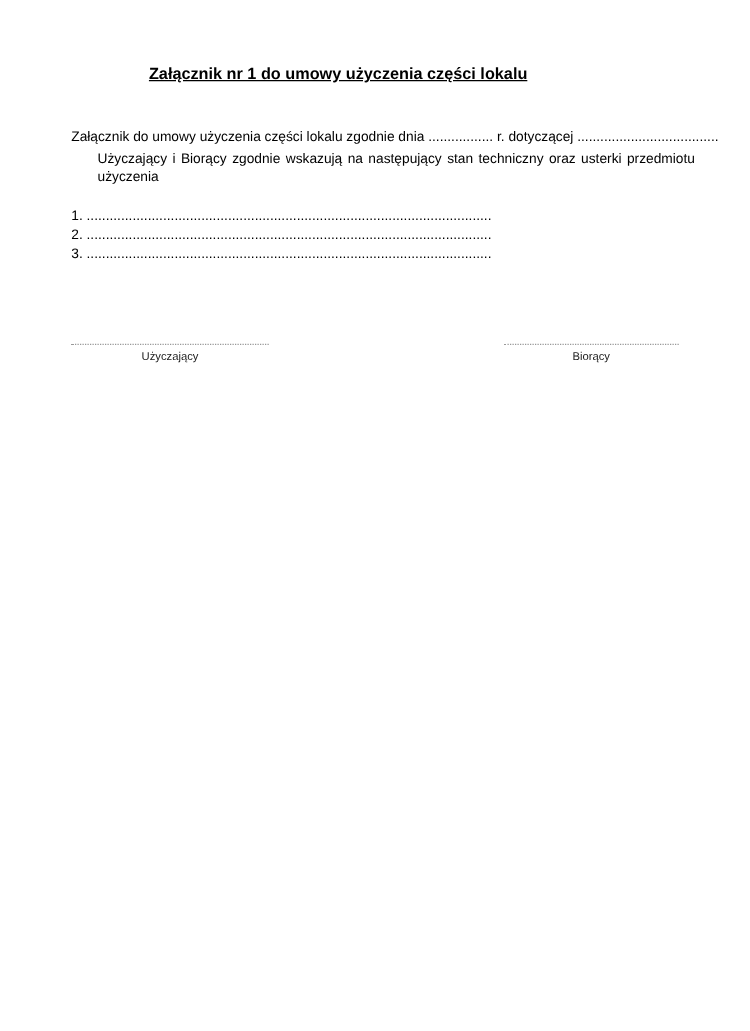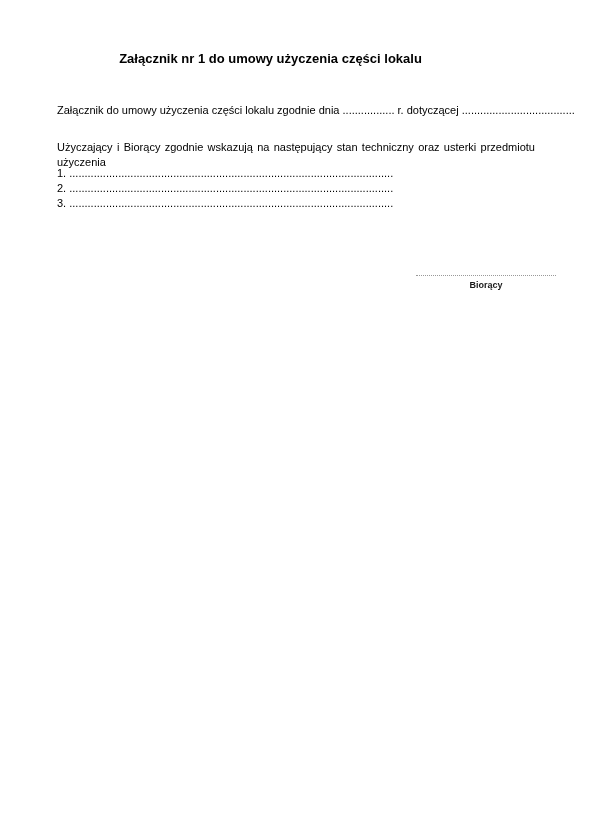--- a/index.html
+++ b/index.html
@@ -18,35 +18,37 @@
   }
   .title {
     position: absolute;
     top: 51px;
     left: 0;
     width: 541px;
     margin: 0;
     text-align: center;
     font-size: 13px;
     font-weight: 700;
+    text-decoration: underline;
   }
   .para {
     position: absolute;
     left: 57px;
     width: 478px;
     margin: 0;
     font-size: 11px;
     line-height: 15px;
   }
   .intro {
     top: 103px;
     white-space: nowrap;
   }
   .statement {
-    top: 140px;
+    top: 120px;
+    margin-left: 21px;
   }
   .justify-line {
     display: block;
     text-align: justify;
     text-align-last: justify;
   }
   .plain-line {
     display: block;
   }
   .list {
@@ -62,23 +64,22 @@
   }
   .sig {
     position: absolute;
     top: 271px;
   }
   .sig-left {
     left: 57px;
     width: 158px;
   }
   .sig-right {
-    left: 416px;
+    left: 403px;
     width: 140px;
-    font-weight: bold;
   }
   .sig-line {
     height: 4px;
     border-bottom: 1px dotted #999999;
   }
   .sig-label {
     margin-top: 4px;
     text-align: center;
     font-size: 9px;
     color: #1a1a1a;
@@ -96,19 +97,23 @@
   <div class="para statement">
     <span class="justify-line">Użyczający  i Biorący zgodnie wskazują na następujący stan techniczny oraz usterki przedmiotu użyczenia</span>
   </div>
 
   <div class="list">
     <div class="list-item">1. ..........................................................................................................</div>
     <div class="list-item">2. ..........................................................................................................</div>
     <div class="list-item">3. ..........................................................................................................</div>
   </div>
 
+  <div class="sig sig-left">
+    <div class="sig-line"></div>
+    <div class="sig-label">Użyczający</div>
+  </div>
 
   <div class="sig sig-right">
     <div class="sig-line"></div>
     <div class="sig-label">Biorący</div>
   </div>
 
 </div>
 
 </body></html>

